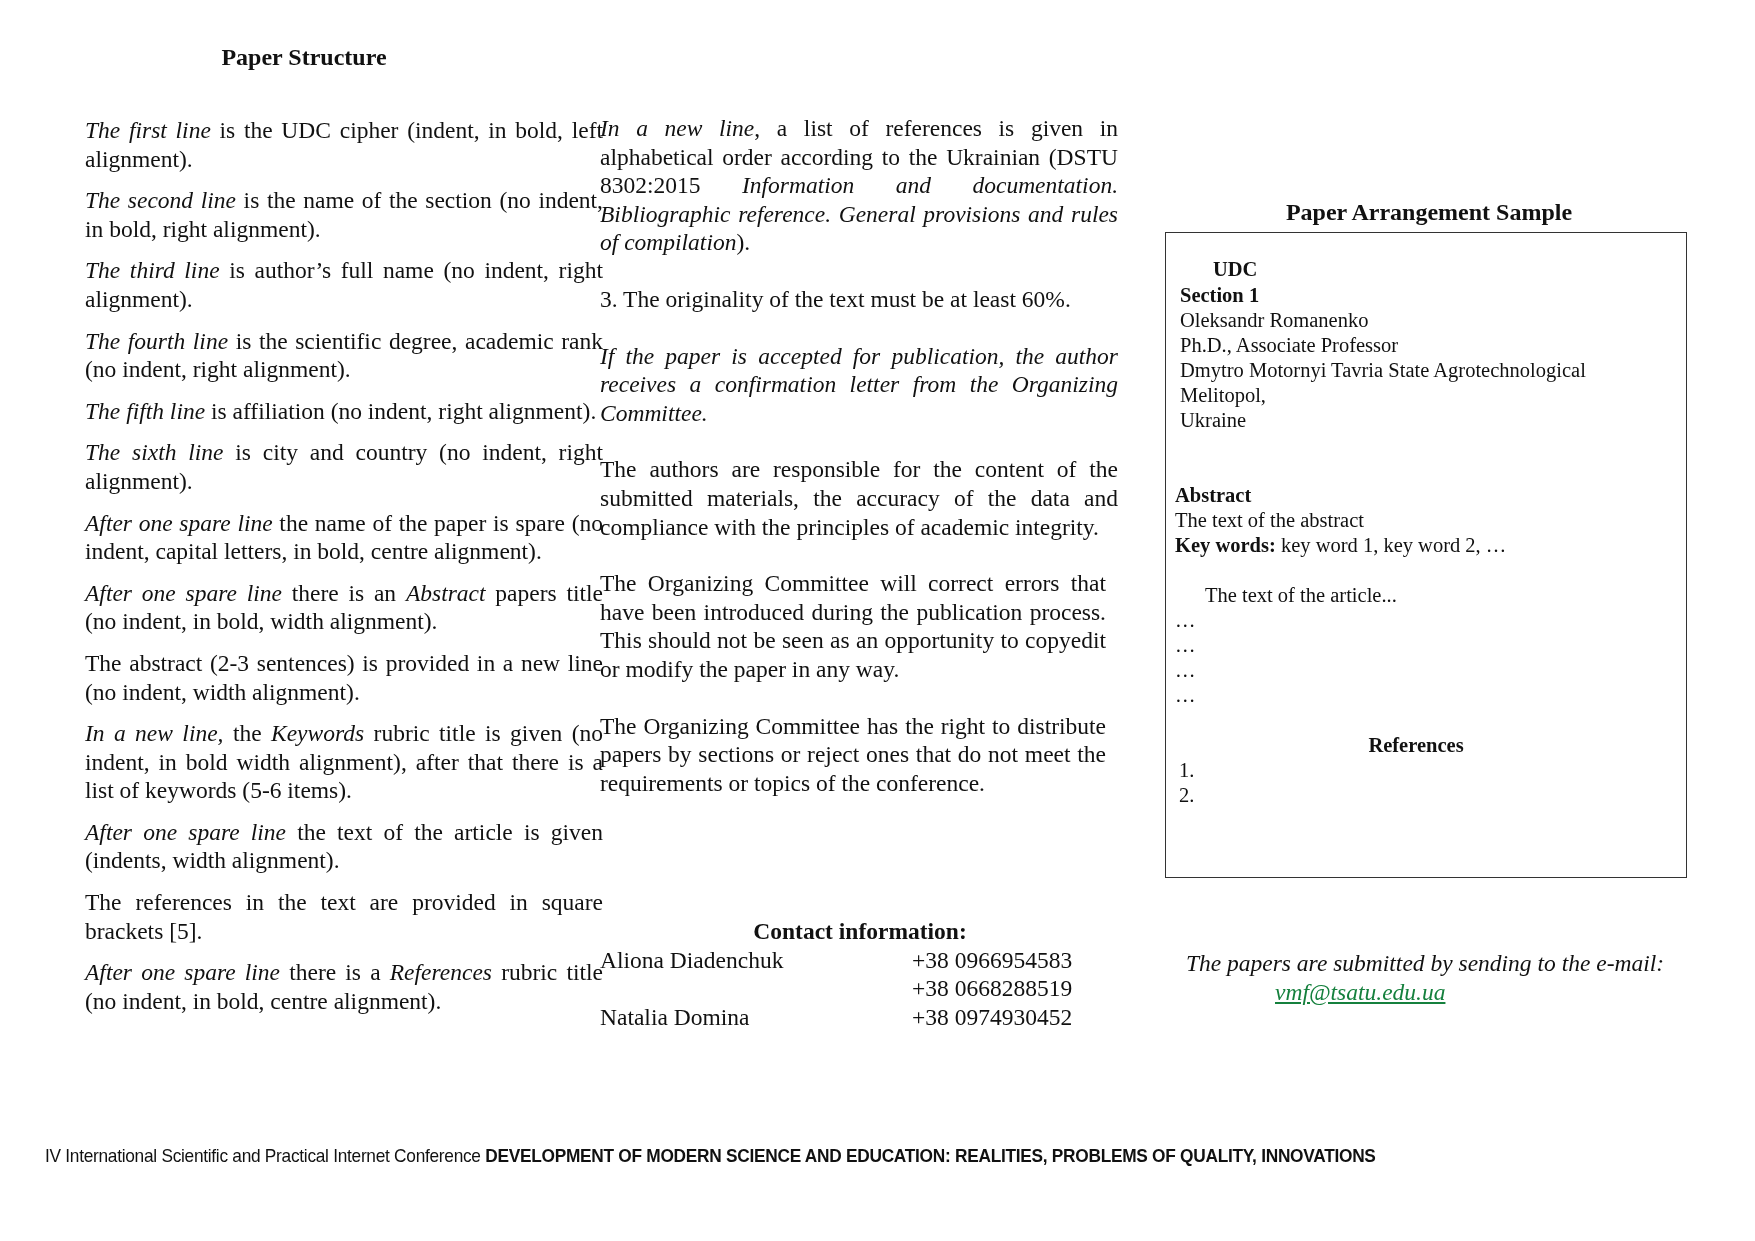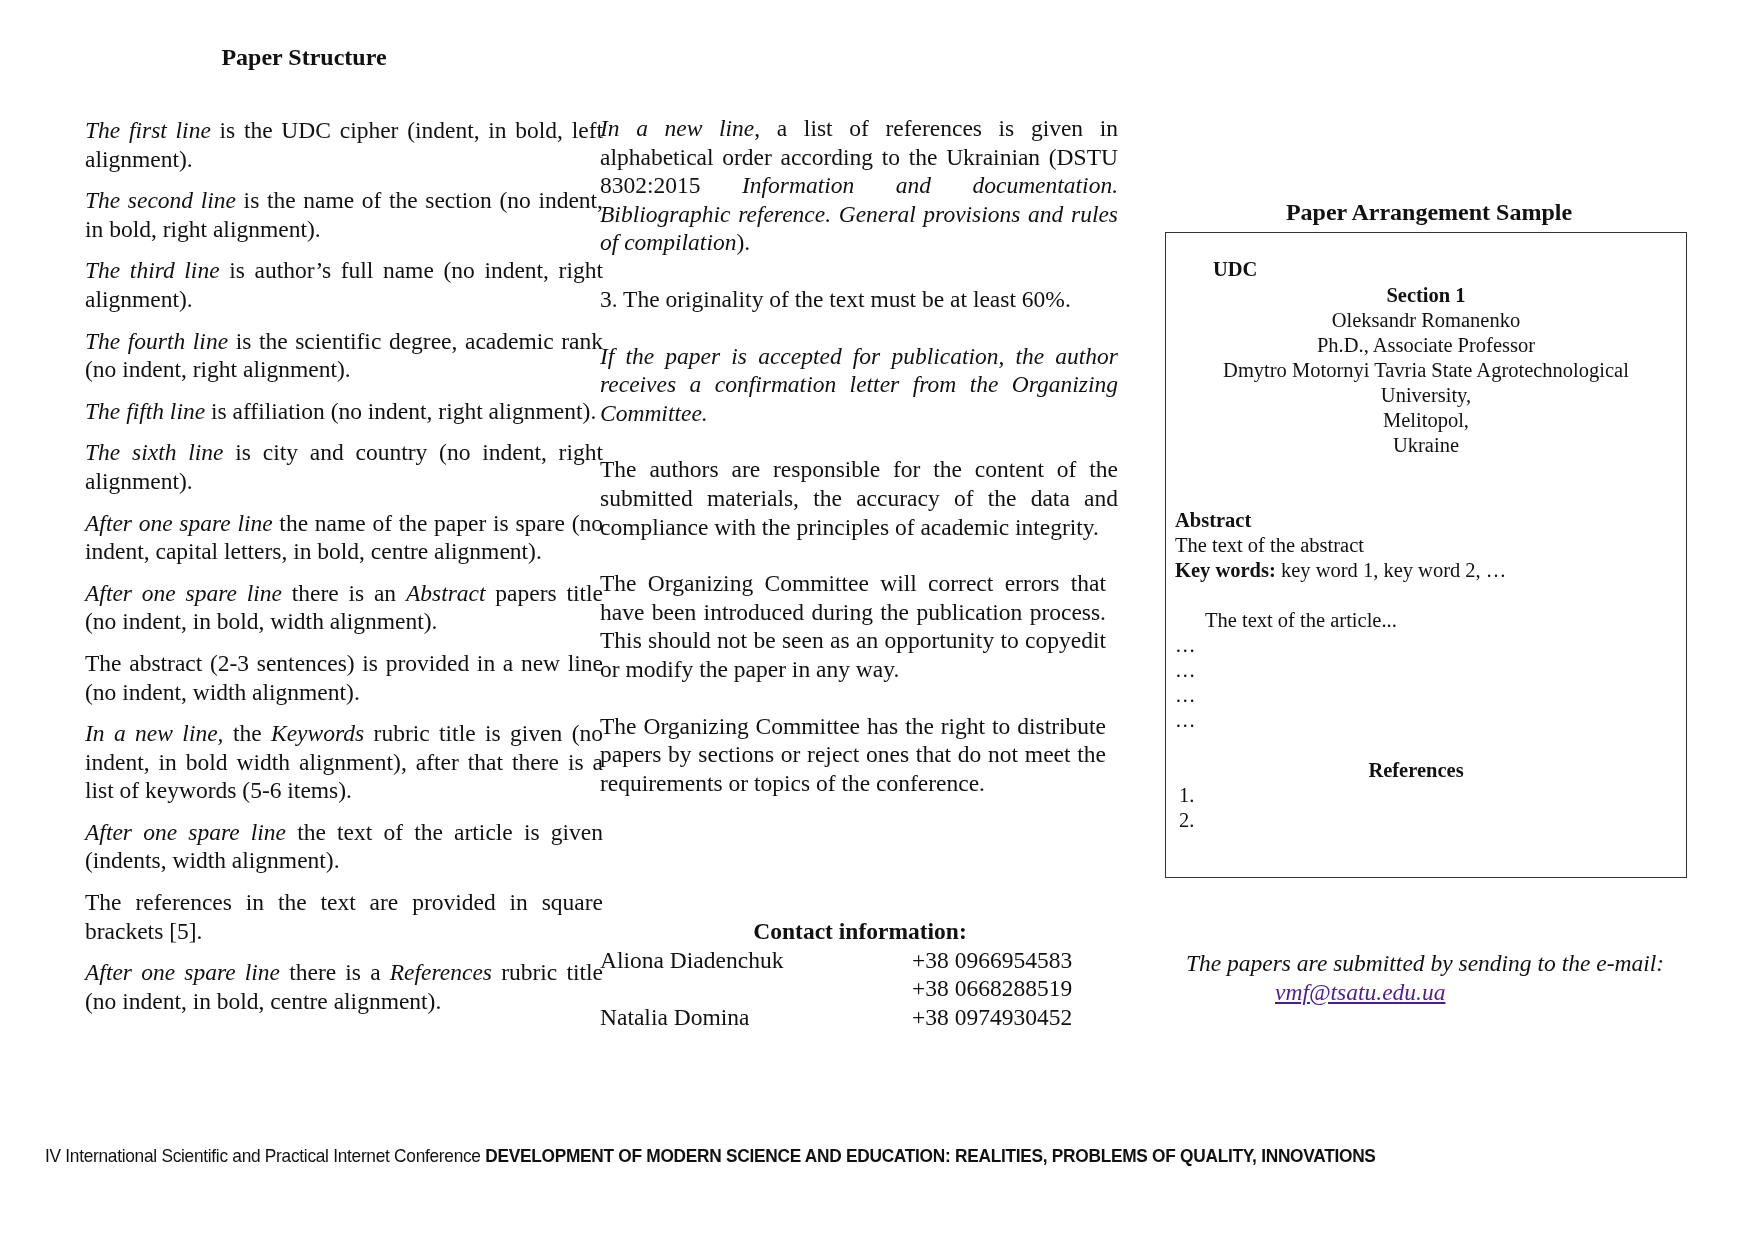--- a/index.html
+++ b/index.html
@@ -27,29 +27,29 @@
   #contact .name { width: 312px; }
 
   #sample-title { left: 1165px; width: 528px; top: 199px; text-align: center; font-size: 24px; font-weight: bold; }
   #sample-box {
     left: 1165px; top: 232px; width: 522px; height: 646px;
     border: 1.5px solid #333333; box-sizing: border-box;
     font-size: 20.5px; line-height: 25px;
   }
   #sample-box .inner { position: absolute; left: 14px; right: 14px; top: 24px; }
   .udc { padding-left: 33px; font-weight: bold; margin-bottom: 1px; }
-  .right { text-align: center; font-family: Liberation Serif, serif; }
+  .right { text-align: left; font-family: Liberation Serif, serif; }
   .center { text-align: center; }
   .sp { height: 25px; }
   .indent { padding-left: 30px; }
   .ref-num { padding-left: 4px; }
 
   #submit { left: 1150px; width: 550px; top: 949px; font-size: 23.5px; line-height: 28.6px; font-style: italic; }
   #submit .line1 { text-align: center; }
-  #submit .email { padding-left: 125px; color: #4c1d95; text-decoration: underline; cursor: pointer; }
+  #submit .email { padding-left: 125px; color: #15803d; text-decoration: underline; cursor: pointer; }
 
   #footer {
     left: 45px; top: 1145px; font-family: "Liberation Sans", "DejaVu Sans", sans-serif;
     font-size: 18.6px; letter-spacing: -0.3px; white-space: nowrap; transform: scaleX(0.93); transform-origin: left top;
   }
   #footer .bold { font-weight: bold; }
 </style>
 </head>
 <body>
 
@@ -98,21 +98,20 @@
 
 <div id="sample-title" class="abs">Paper Arrangement Sample</div>
 
 <div id="sample-box" class="abs">
   <div class="inner">
     <div class="udc">UDC</div>
     <div class="right b">Section 1</div>
     <div class="right">Oleksandr Romanenko</div>
     <div class="right">Ph.D., Associate Professor</div>
     <div class="right">Dmytro Motornyi Tavria State Agrotechnological</div>
-    <div class="right">University,</div>
     <div class="right">Melitopol,</div>
     <div class="right">Ukraine</div>
     <div class="sp"></div>
     <div class="sp"></div>
     <div class="b" style="margin-left:-5px">Abstract</div>
     <div style="margin-left:-5px">The text of the abstract</div>
     <div style="margin-left:-5px"><span class="b">Key words:</span><span> key word 1, key word 2, …</span></div>
     <div class="sp"></div>
     <div class="indent" style="margin-left:-5px">The text of the article...</div>
     <div style="margin-left:-5px">…</div>

